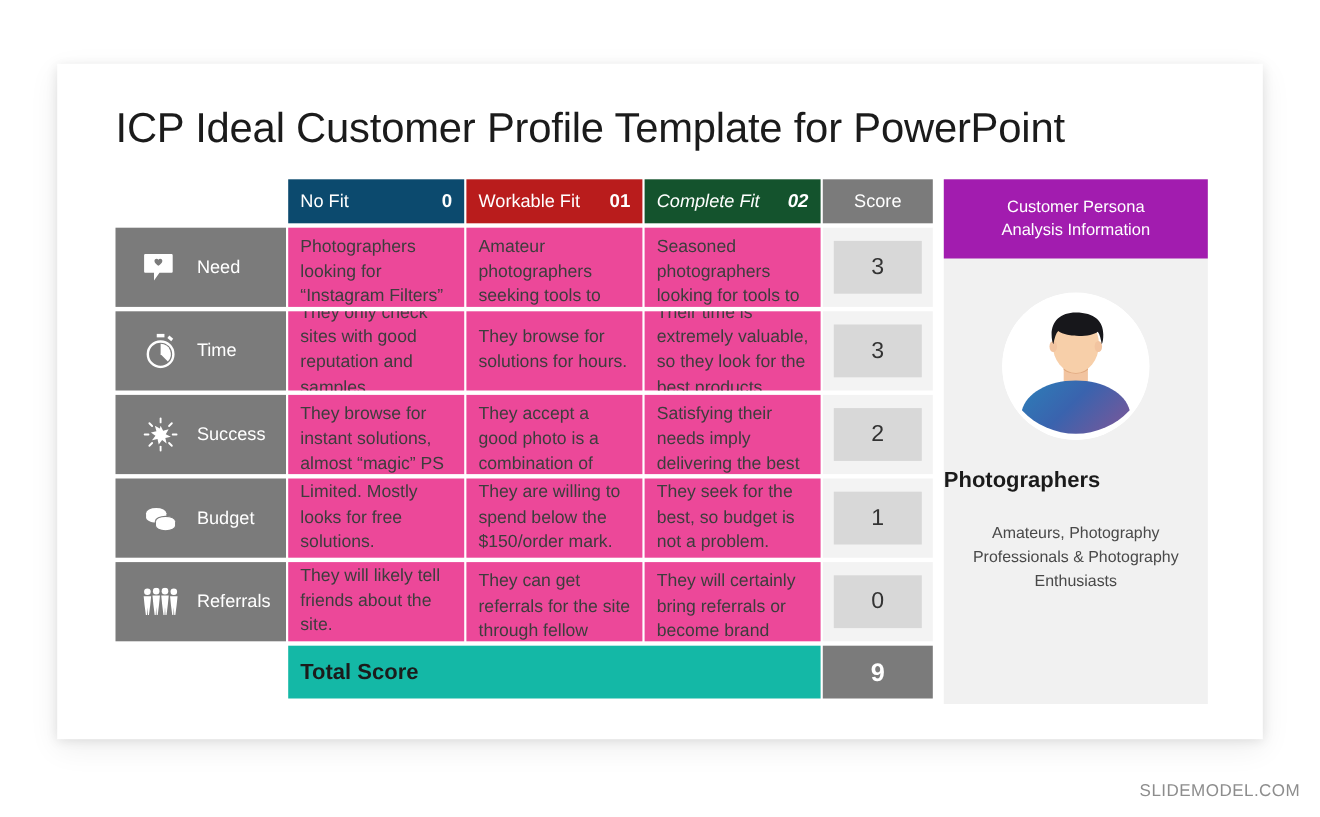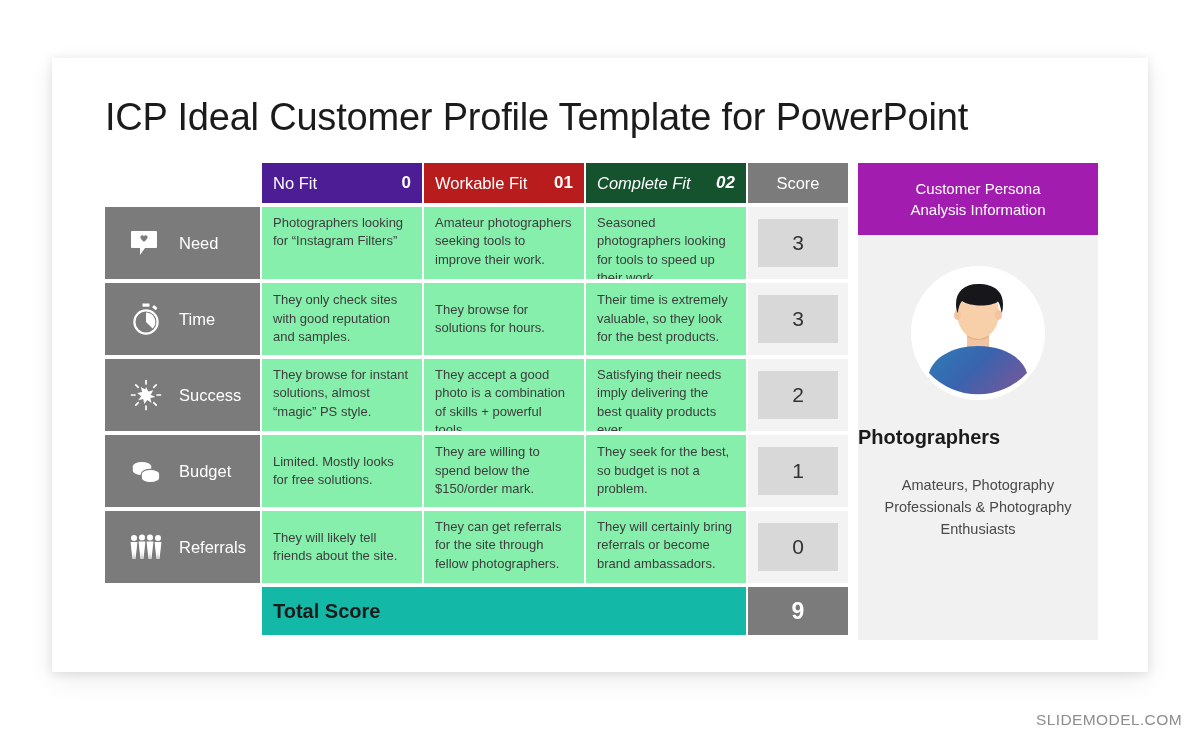--- a/index.html
+++ b/index.html
@@ -59,21 +59,21 @@
   .hdr {
     height: 40px;
     display: flex;
     align-items: center;
     justify-content: space-between;
     padding: 0 11px;
     color: #ffffff;
     font-size: 16.5px;
   }
   .hdr .hdr-num { font-weight: 700; font-size: 17px; }
-  .hdr-nofit    { background: #4c1d95; }
+  .hdr-nofit    { background: #0c4a6e; }
   .hdr-workable { background: #b91c1c; }
   .hdr-complete { background: #14532d; font-style: italic; }
   .hdr-score {
     background: #7B7B7B;
     height: 40px;
     display: flex;
     align-items: center;
     justify-content: center;
     color: #ffffff;
     font-size: 16.5px;
@@ -97,24 +97,24 @@
     display: flex;
     align-items: center;
     justify-content: center;
     flex: 0 0 34px;
   }
   .label-cell .lbl-icon svg { display: block; }
   .label-cell .lbl-text { white-space: nowrap; }
 
   
   .fit-cell {
-    background: #86efac;
+    background: #ec4899;
     height: 72px;
     padding: 7px 10px 7px 11px;
-    font-size: 13px;
+    font-size: 16px;
     line-height: 1.42;
     color: #3d3d3d;
     overflow: hidden;
     display: flex;
     align-items: flex-start;
   }
   .fit-cell.vcenter { align-items: center; }
 
   
   .score-cell {

